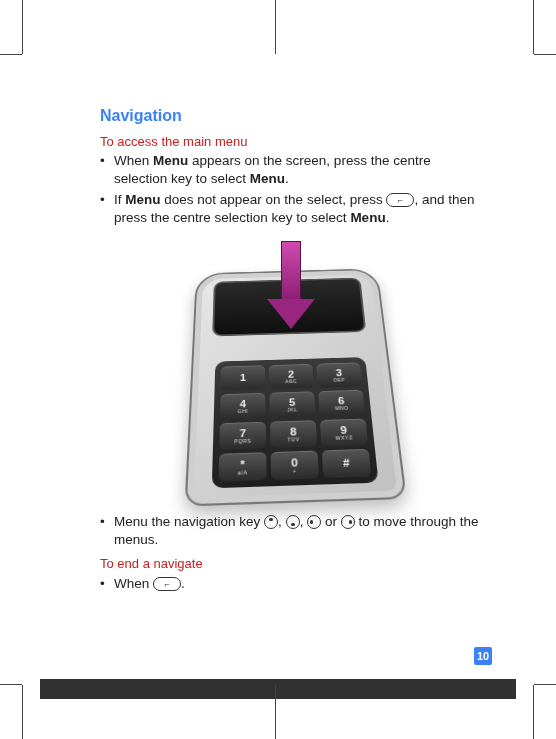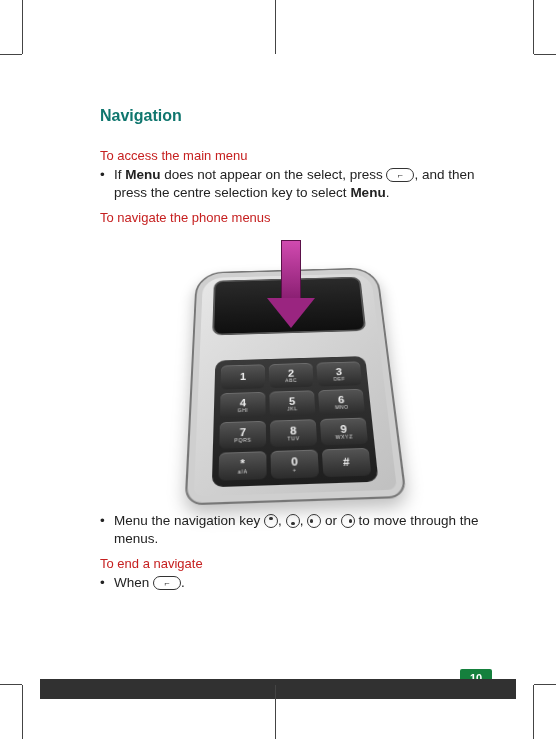--- a/index.html
+++ b/index.html
@@ -27,21 +27,21 @@
   .reg.bot-m-v { bottom: 0; left: 275px; height: 54px; }
   .reg.bot-r-h { bottom: 54px; right: 0; }
   .reg.bot-r-v { bottom: 0; right: 22px; height: 54px; }
 
   .content {
     position: absolute;
     left: 100px;
     right: 75px;
     top: 105px;
   }
-  h2.nav-title { font-size: 16px; font-weight: bold; color: #0f766e; margin-bottom: 20px; }
+  h2.nav-title { font-size: 16px; font-weight: bold; color: #3b82f6; margin-bottom: 6px; }
   .subhead { color: #c62020; font-size: 13px; margin-top: 6px; margin-bottom: 2px; }
   ul { list-style: none; padding-left: 0; margin-bottom: 6px; }
   li { position: relative; padding-left: 14px; margin-bottom: 2px; }
   li::before { content: "•"; position: absolute; left: 0; top: 0; }
   b { font-weight: bold; }
 
   
   .key-oval {
     display: inline-block;
     width: 28px; height: 14px;
@@ -131,23 +131,23 @@
     width:0; height:0;
     border-left:24px solid transparent;
     border-right:24px solid transparent;
     border-top:30px solid #9a2580;
   }
 
   
   .pagenum {
     position:absolute;
     right:64px;
-    bottom:52px;
-    width:32px; height:18px;
-    background:#15803d;
+    bottom:74px;
+    width:18px; height:18px;
+    background:#3b82f6;
     color:#fff;
     font-size:11px;
     font-weight:bold;
     text-align:center;
     line-height:18px;
     border-radius:2px;
   }
   .footer-bar {
     position:absolute;
     left:40px; right:40px;
@@ -169,25 +169,27 @@
 <div class="reg v bot-m-v"></div>
 <div class="reg h bot-r-h"></div>
 <div class="reg v bot-r-v"></div>
 
 <div class="content">
   <h2 class="nav-title">Navigation</h2>
 
   <div class="subhead">To access the main menu</div>
   <ul>
     <li>
+      <span>When </span><b>Menu</b><span> appears on the screen, press the centre selection key to select </span><b>Menu</b><span>.</span>
+    </li>
+    <li>
       <span>If </span><b>Menu</b><span> does not appear on the select, press </span><span class="key-oval"><span class="hang">⌐</span></span><span>, and then press the centre selection key to select </span><b>Menu</b><span>.</span>
     </li>
   </ul>
 
-  <div class="subhead">To navigate the phone menus</div>
 
   <div class="phone-wrap">
     <div class="arrow">
       <div class="shaft"></div>
       <div class="head"></div>
     </div>
     <div class="phone">
       <div class="screen"></div>
       <div class="keypad">
 

